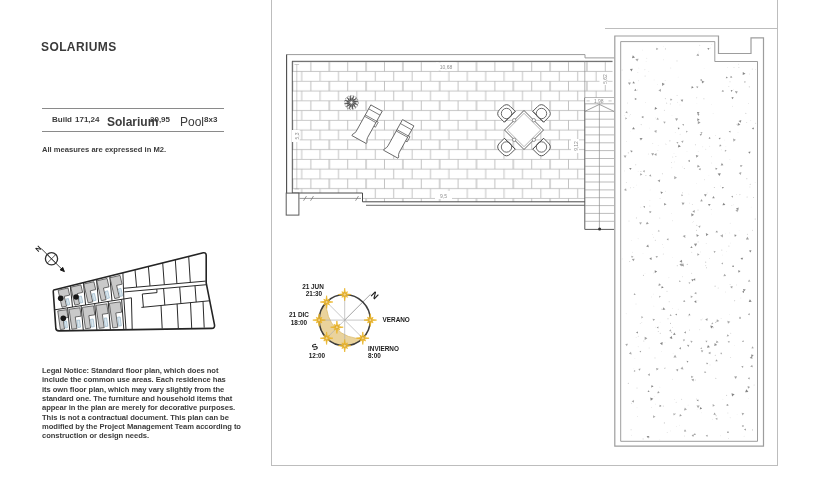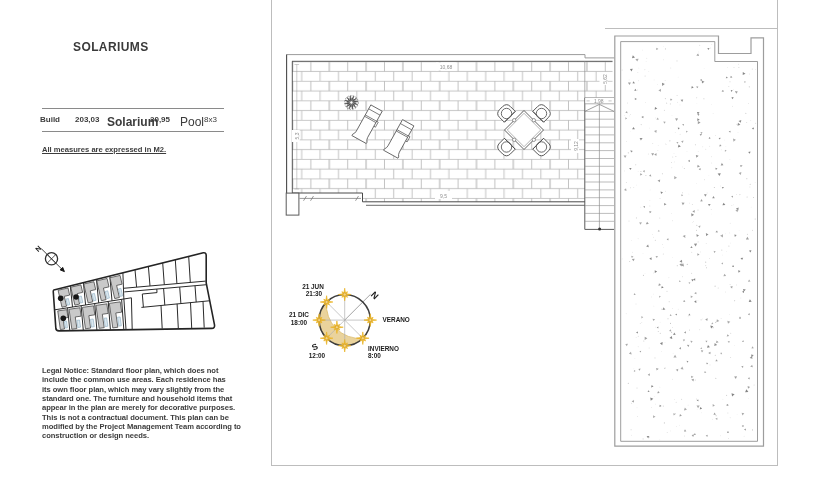--- a/index.html
+++ b/index.html
@@ -3,37 +3,37 @@
 <meta charset="utf-8">
 <style>
   html,body{margin:0;padding:0;background:#ffffff;}
   body{width:819px;height:492px;position:relative;overflow:hidden;opacity:0.999;transform:translateZ(0);will-change:transform;
        font-family:"Liberation Sans", sans-serif;}
   .abs{position:absolute;}
 </style>
 </head>
 <body>
 
-<div class="abs" style="left:41px;top:40px;font-size:12px;font-weight:700;letter-spacing:0.4px;color:#3a3a3a;margin-left:32px;">SOLARIUMS</div>
+<div class="abs" style="left:41px;top:40px;font-size:12px;font-weight:700;letter-spacing:0.4px;color:#3a3a3a;">SOLARIUMS</div>
 
 <div class="abs" style="left:41.5px;top:107.5px;width:182px;border-top:1px solid #8a8a8a;border-bottom:1px solid #8a8a8a;height:22.5px;"></div>
 
-<div class="abs" style="left:40px;top:115px;font-size:8px;font-weight:700;color:#3c3c3c;">Build</div>
-
-<div class="abs" style="left:75px;top:115px;font-size:8px;font-weight:700;color:#3c3c3c;">203,03</div>
+<div class="abs" style="left:52px;top:115px;font-size:8px;font-weight:700;color:#3c3c3c;">Build</div>
+
+<div class="abs" style="left:75px;top:115px;font-size:8px;font-weight:700;color:#3c3c3c;">171,24</div>
 
 <div class="abs" style="left:107px;top:115px;font-size:12px;font-weight:700;color:#3c3c3c;">Solarium</div>
 
 <div class="abs" style="left:150px;top:115px;font-size:8px;font-weight:700;color:#3c3c3c;">20,95</div>
 
 <div class="abs" style="left:180px;top:115px;font-size:12px;font-weight:400;color:#3c3c3c;">Pool</div>
 
-<div class="abs" style="left:204px;top:115px;font-size:8px;font-weight:400;color:#3c3c3c;">8x3</div>
-
-<div class="abs" style="left:42px;top:145px;font-size:7.6px;font-weight:700;color:#3c3c3c;text-decoration:underline;">All measures are expressed in M2.</div>
+<div class="abs" style="left:204px;top:115px;font-size:8px;font-weight:700;color:#3c3c3c;">8x3</div>
+
+<div class="abs" style="left:42px;top:145px;font-size:7.6px;font-weight:700;color:#3c3c3c;">All measures are expressed in M2.</div>
 
 <div class="abs" style="left:42px;top:366px;font-size:7.6px;font-weight:700;color:#3c3c3c;line-height:9.35px;letter-spacing:-0.05px;">Legal Notice: Standard floor plan, which does not<br>include the common use areas. Each residence has<br>its own floor plan, which may vary slightly from the<br>standard one. The furniture and household items that<br>appear in the plan are merely for decorative purposes.<br>This is not a contractual document. This plan can be<br>modified by the Project Management Team according to<br>construction or design needs.</div>
 <svg class="abs" style="left:0;top:0;" width="819" height="492" viewBox="0 0 819 492">
 <defs>
   <pattern id="brick" width="36.8" height="19.52" patternUnits="userSpaceOnUse" x="292.5" y="61.3">
     <path d="M0 0.4H36.8 M0 10.16H36.8 M18.4 0.4V10.16 M0.2 0.4V10.16 M9.2 10.16V19.52 M27.6 10.16V19.52 M36.6 0.4V10.16" stroke="#b5b5b5" stroke-width="0.8" fill="none"></path>
   </pattern>
   <g id="sun">
     <path d="M0.0 -6.3 L0.7 -1.8 L2.8 -2.8 L1.8 -0.7 L6.3 0.0 L1.8 0.7 L2.8 2.8 L0.7 1.8 L0.0 6.3 L-0.7 1.8 L-2.8 2.8 L-1.8 0.7 L-6.3 0.0 L-1.8 -0.7 L-2.8 -2.8 L-0.7 -1.8 Z" fill="#eab52a" stroke="#eab52a" stroke-width="0.7" stroke-linejoin="round"></path>
     <circle cx="0" cy="0" r="1.5" fill="#f3d688" stroke="#cc9218" stroke-width="0.5"></circle>

